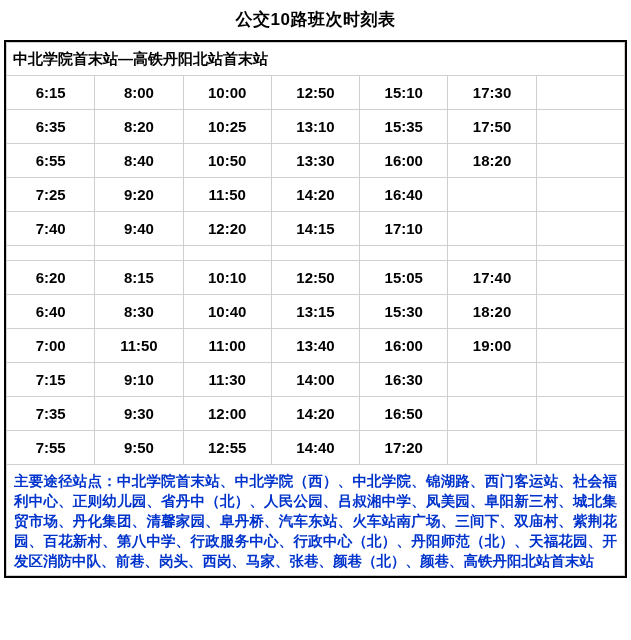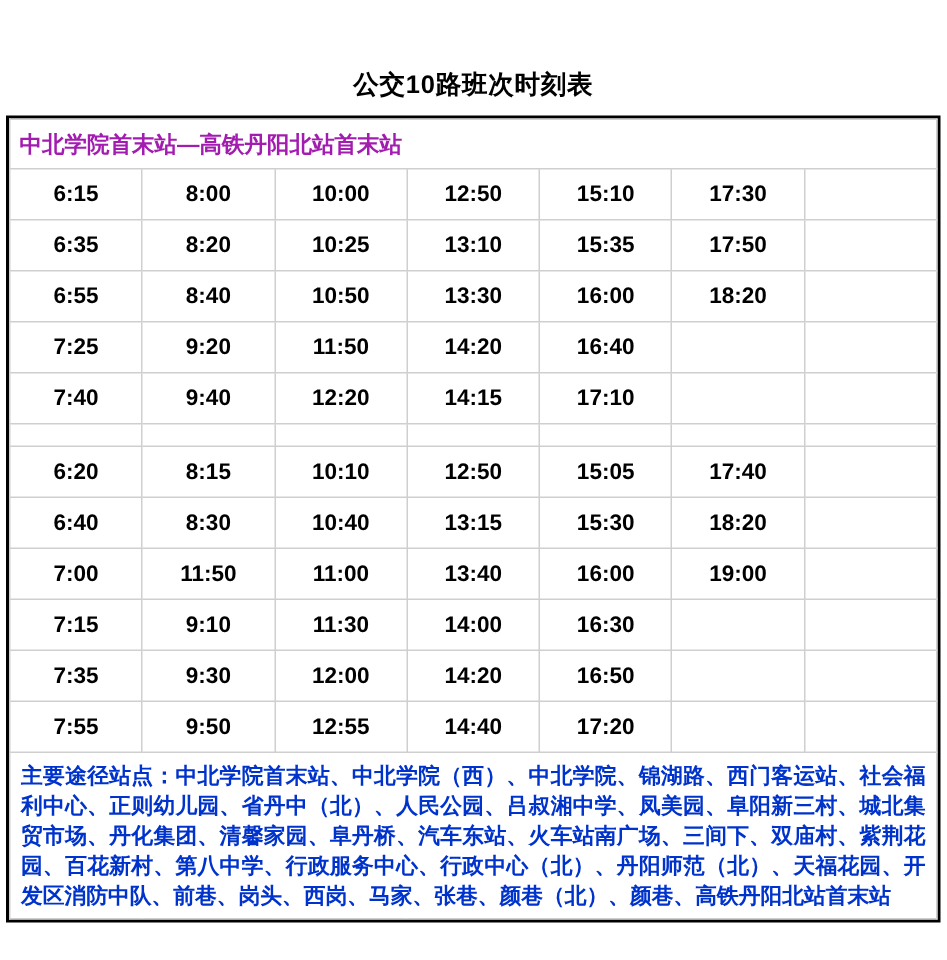--- a/index.html
+++ b/index.html
@@ -20,41 +20,40 @@
     padding: 0;
     position: relative;
   }
   .title {
     text-align: center;
     font-size: 17px;
     font-weight: bold;
     line-height: 40px;
     height: 40px;
     letter-spacing: 0.5px;
-    margin-top: 37px;
   }
   table.sched {
     border-collapse: collapse;
     width: 623px;
     margin: 0 4px;
     table-layout: fixed;
   }
   table.sched td {
     border: 1px solid #cfcfcf;
     height: 33px;
     text-align: center;
     vertical-align: middle;
     font-size: 15px;
     font-weight: bold;
     color: #000;
     padding: 0;
   }
   table.sched tr.section td {
     text-align: left;
-    color: #a21caf;
+    color: #000000;
     font-size: 15px;
     font-weight: bold;
     padding-left: 6px;
     height: 32px;
     border-radius: 11px;
   }
   table.sched tr.blank td {
     height: 14px;
     border-left: 1px solid #cfcfcf;
     border-right: 1px solid #cfcfcf;

